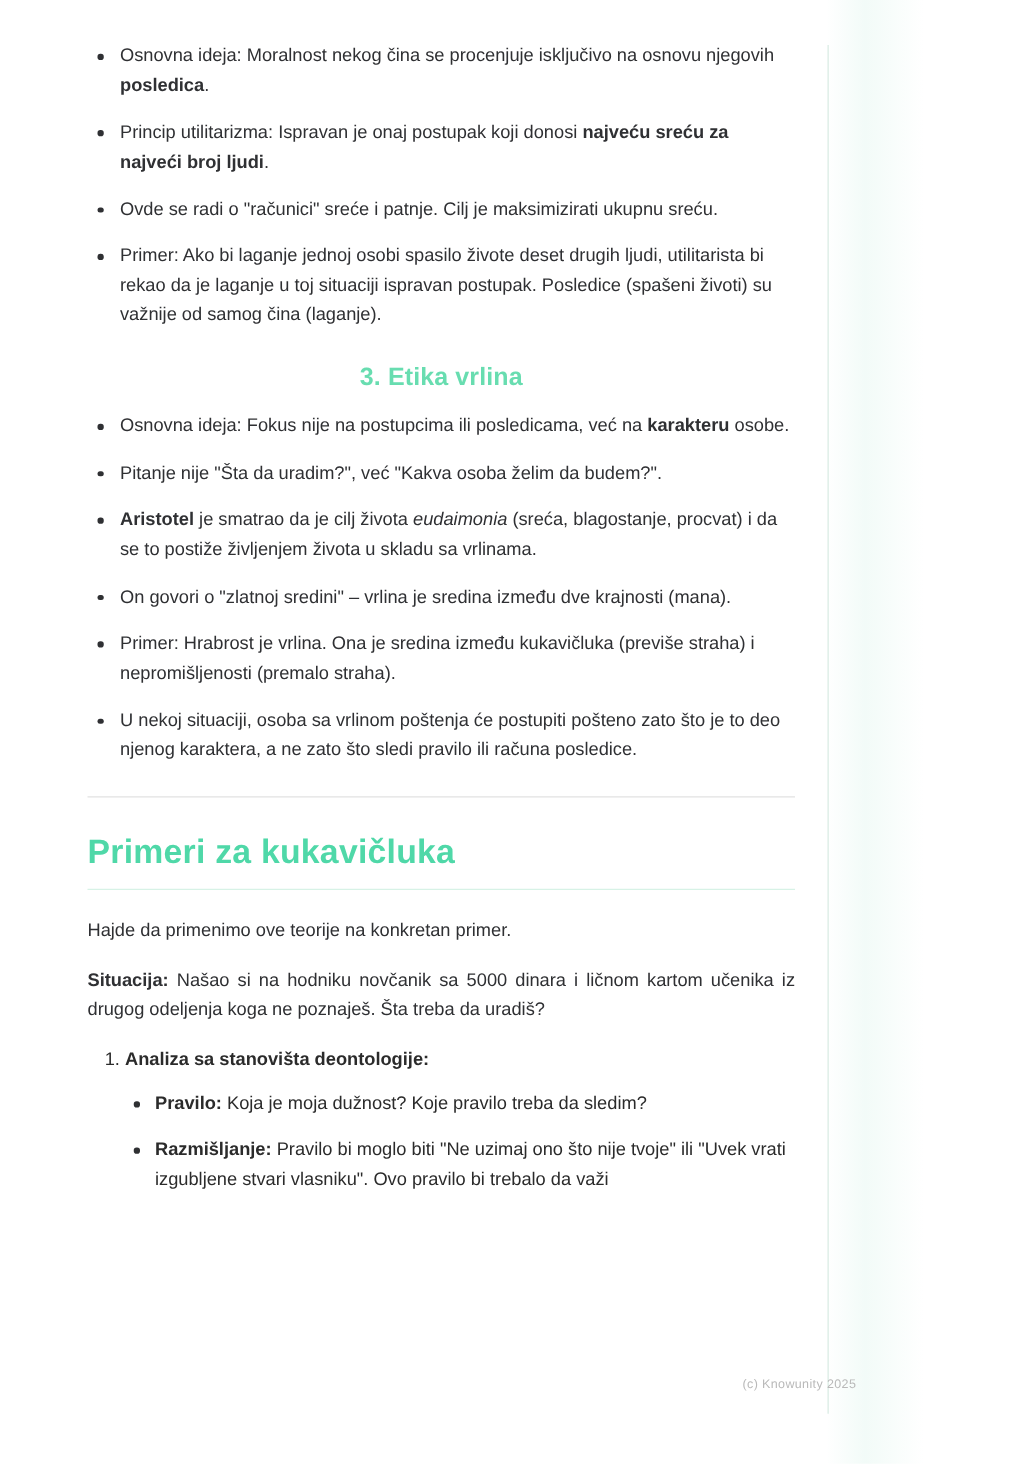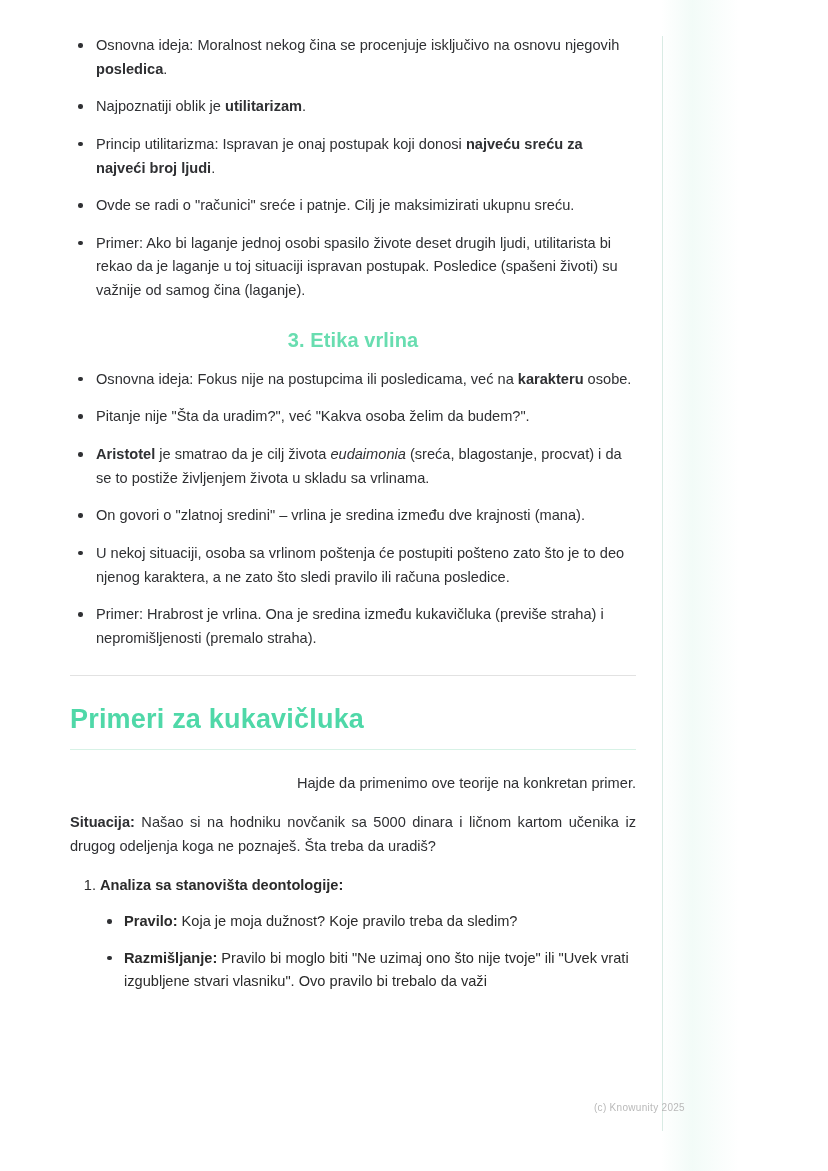--- a/index.html
+++ b/index.html
@@ -94,21 +94,20 @@
   .hr-under-title {
     border: none;
     border-top: 1px solid #d7f2e6;
     margin: 0 0 22px 0;
   }
   p.para {
     font-size: 14.6px;
     line-height: 1.62;
     margin: 0 0 16px 0;
     color: #2f3033;
-    text-align: right;
   }
   p.justify {
     text-align: justify;
   }
   ol.numbered {
     margin: 0;
     padding-left: 30px;
     font-size: 14.6px;
     line-height: 1.62;
   }
@@ -151,35 +150,34 @@
 
 <div class="page">
 
   <div class="edge-band"></div>
   <div class="edge-rule"></div>
 
   <div class="content">
 
     <ul class="bullets" id="top-bullets">
         <li><span>Osnovna ideja: Moralnost nekog čina se procenjuje isključivo na osnovu njegovih </span><b>posledica</b><span>.</span></li>
-        <li><span>Najpoznatiji oblik je </span><b>utilitarizam</b><span>.</span></li>
         <li><span>Princip utilitarizma: Ispravan je onaj postupak koji donosi </span><b>najveću sreću za najveći broj ljudi</b><span>.</span></li>
         <li><span>Ovde se radi o "računici" sreće i patnje. Cilj je maksimizirati ukupnu sreću.</span></li>
         <li><span>Primer: Ako bi laganje jednoj osobi spasilo živote deset drugih ljudi, utilitarista bi rekao da je laganje u toj situaciji ispravan postupak. Posledice (spašeni životi) su važnije od samog čina (laganje).</span></li>
       </ul>
 
     <h2 class="section-heading">3. Etika vrlina</h2>
 
     <ul class="bullets" id="section-bullets">
         <li><span>Osnovna ideja: Fokus nije na postupcima ili posledicama, već na </span><b>karakteru</b><span> osobe.</span></li>
         <li><span>Pitanje nije "Šta da uradim?", već "Kakva osoba želim da budem?".</span></li>
         <li><b>Aristotel</b><span> je smatrao da je cilj života </span><em>eudaimonia</em><span> (sreća, blagostanje, procvat) i da se to postiže življenjem života u skladu sa vrlinama.</span></li>
         <li><span>On govori o "zlatnoj sredini" – vrlina je sredina između dve krajnosti (mana).</span></li>
+        <li><span>Primer: Hrabrost je vrlina. Ona je sredina između kukavičluka (previše straha) i nepromišljenosti (premalo straha).</span></li>
         <li><span>U nekoj situaciji, osoba sa vrlinom poštenja će postupiti pošteno zato što je to deo njenog karaktera, a ne zato što sledi pravilo ili računa posledice.</span></li>
-        <li><span>Primer: Hrabrost je vrlina. Ona je sredina između kukavičluka (previše straha) i nepromišljenosti (premalo straha).</span></li>
       </ul>
 
     <hr class="hr-top">
 
     <h1 class="big-heading">Primeri za kukavičluka</h1>
     <hr class="hr-under-title">
 
     <p class="para">Hajde da primenimo ove teorije na konkretan primer.</p>
 
     <p class="para justify" id="situation-para"><b>Situacija:</b><span> Našao si na hodniku novčanik sa 5000 dinara i ličnom kartom učenika iz drugog odeljenja koga ne poznaješ. Šta treba da uradiš?</span></p>

